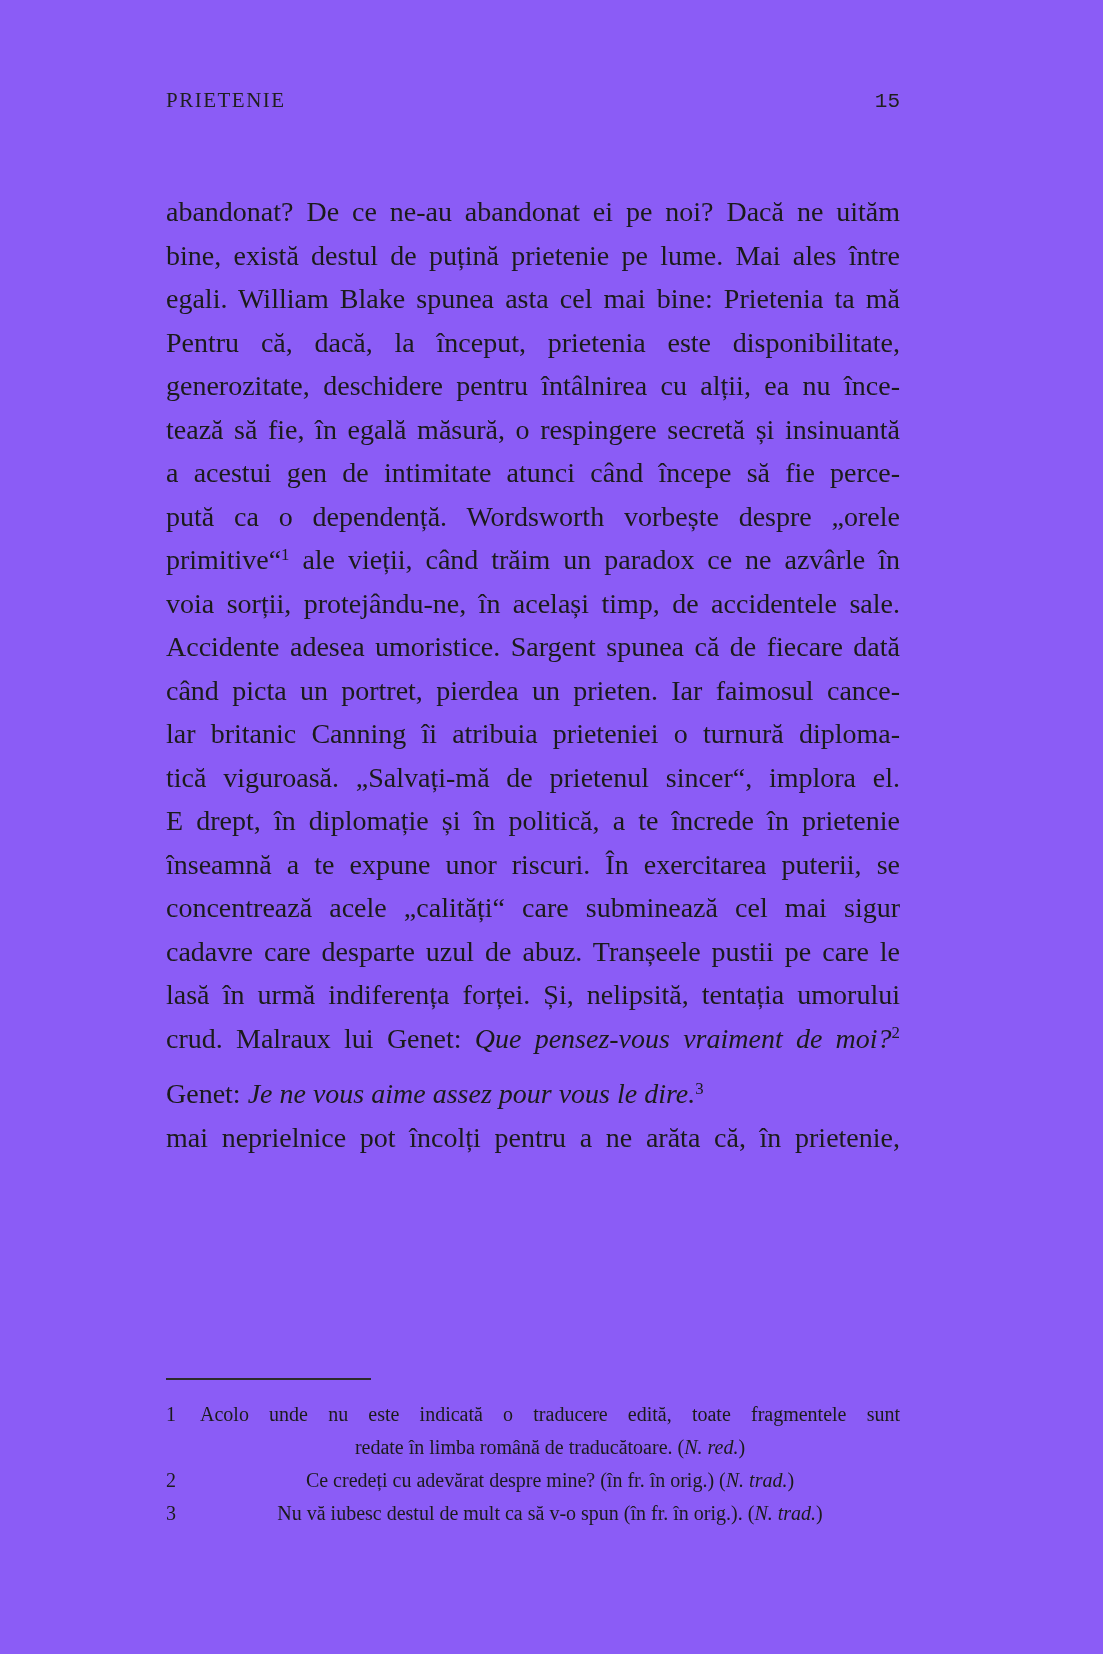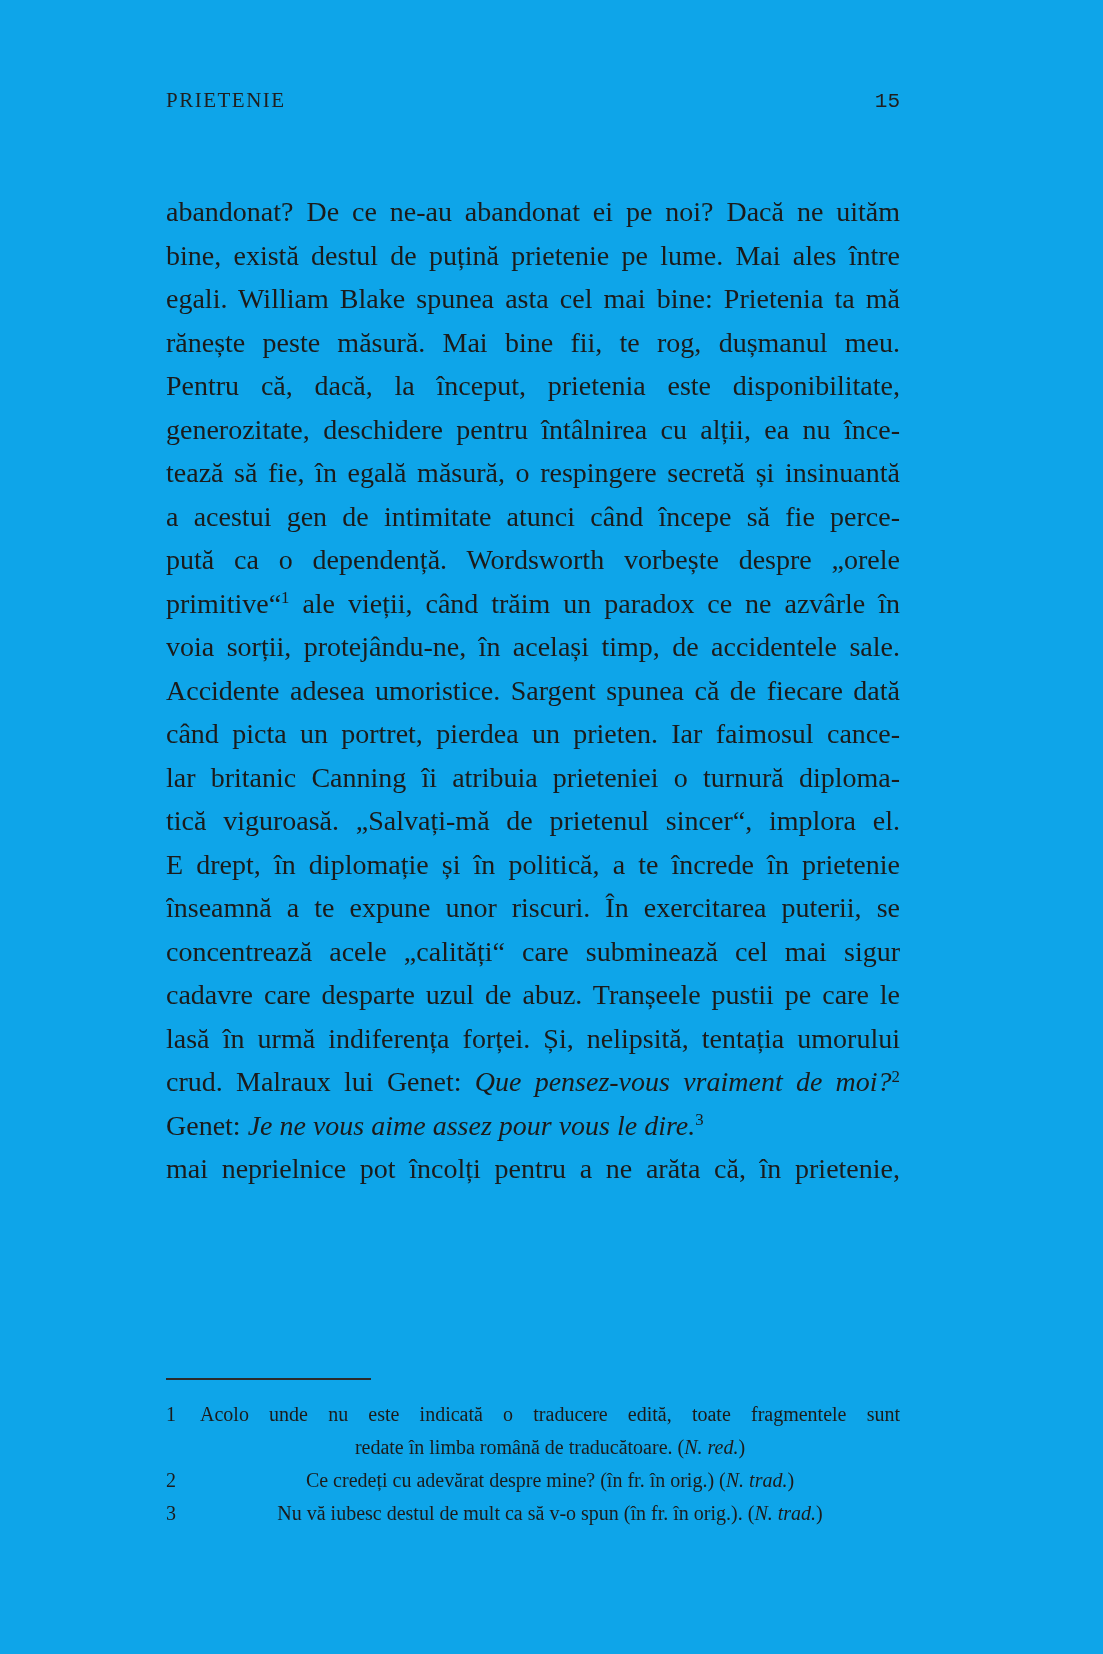--- a/index.html
+++ b/index.html
@@ -5,21 +5,21 @@
   html,body{margin:0;padding:0;}
   body{
     background:#e8e8e8;
     font-family:"Liberation Serif", serif;
   }
   .page{
     position:relative;
     width:1103px;
     height:1654px;
     margin:0 auto;
-    background:#0ea5e9;
+    background:#8b5cf6;
     color:#1b1b1b;
     overflow:hidden;
   }
   .running-header{
     position:absolute;
     left:166px;
     top:88px;
     width:734px;
     display:flex;
     justify-content:space-between;
@@ -39,20 +39,21 @@
     color:#1b1b1b;
   }
   .line{
     text-align:justify;
     text-align-last:justify;
     height:43.5px;
     overflow:hidden;
   }
   .line.para-end{
     text-align-last:left;
+    margin-top:12px;
   }
   .line.indent{
     padding-left:48px;
   }
   .line em, .fn-text em{font-style:italic;}
   .line sup, .fn-text sup{
     font-size:0.6em;
     vertical-align:baseline;
     position:relative;
     top:-0.55em;
@@ -90,21 +91,20 @@
 
   <div class="running-header">
     <span>PRIETENIE</span>
     <span class="pagenum">15</span>
   </div>
 
   <div class="body-text">
     <div class="line">abandonat? De ce ne-au abandonat ei pe noi? Dacă ne uităm</div>
     <div class="line">bine, există destul de puțină prietenie pe lume. Mai ales între</div>
     <div class="line">egali. William Blake spunea asta cel mai bine: Prietenia ta mă</div>
-    <div class="line">rănește peste măsură. Mai bine fii, te rog, dușmanul meu.</div>
     <div class="line">Pentru că, dacă, la început, prietenia este disponibilitate,</div>
     <div class="line">generozitate, deschidere pentru întâlnirea cu alții, ea nu înce-</div>
     <div class="line">tează să fie, în egală măsură, o respingere secretă și insinuantă</div>
     <div class="line">a acestui gen de intimitate atunci când începe să fie perce-</div>
     <div class="line">pută ca o dependență. Wordsworth vorbește despre „orele</div>
     <div class="line"><span>primitive“</span><sup>1</sup><span> ale vieții, când trăim un paradox ce ne azvârle în</span></div>
     <div class="line">voia sorții, protejându-ne, în același timp, de accidentele sale.</div>
     <div class="line">Accidente adesea umoristice. Sargent spunea că de fiecare dată</div>
     <div class="line">când picta un portret, pierdea un prieten. Iar faimosul cance-</div>
     <div class="line">lar britanic Canning îi atribuia prieteniei o turnură diploma-</div>

